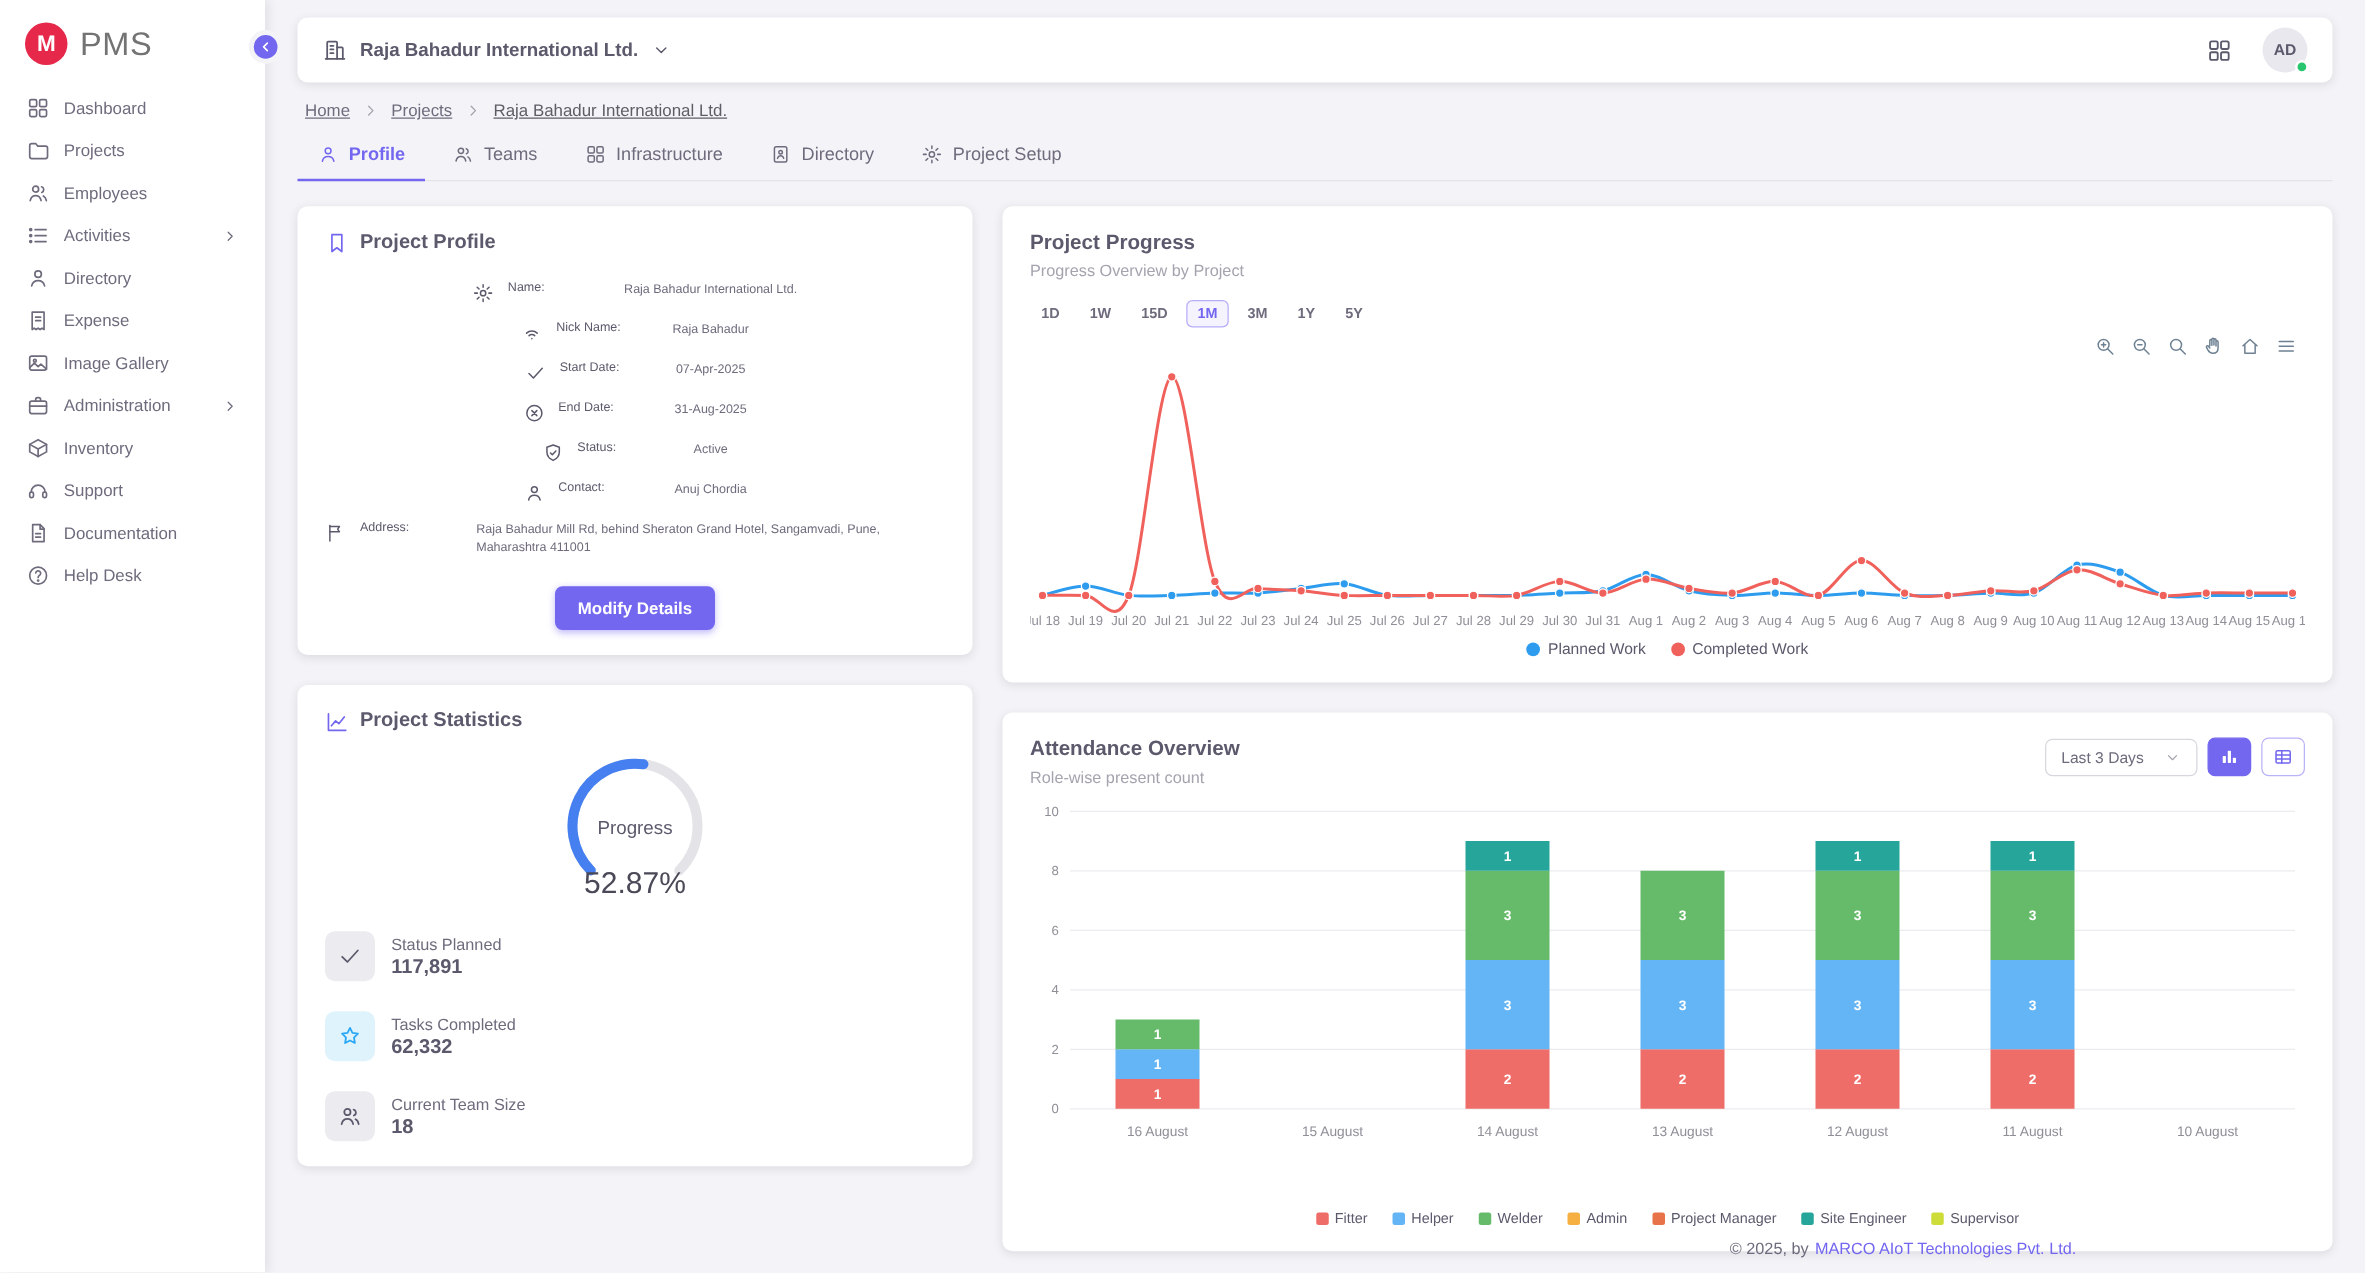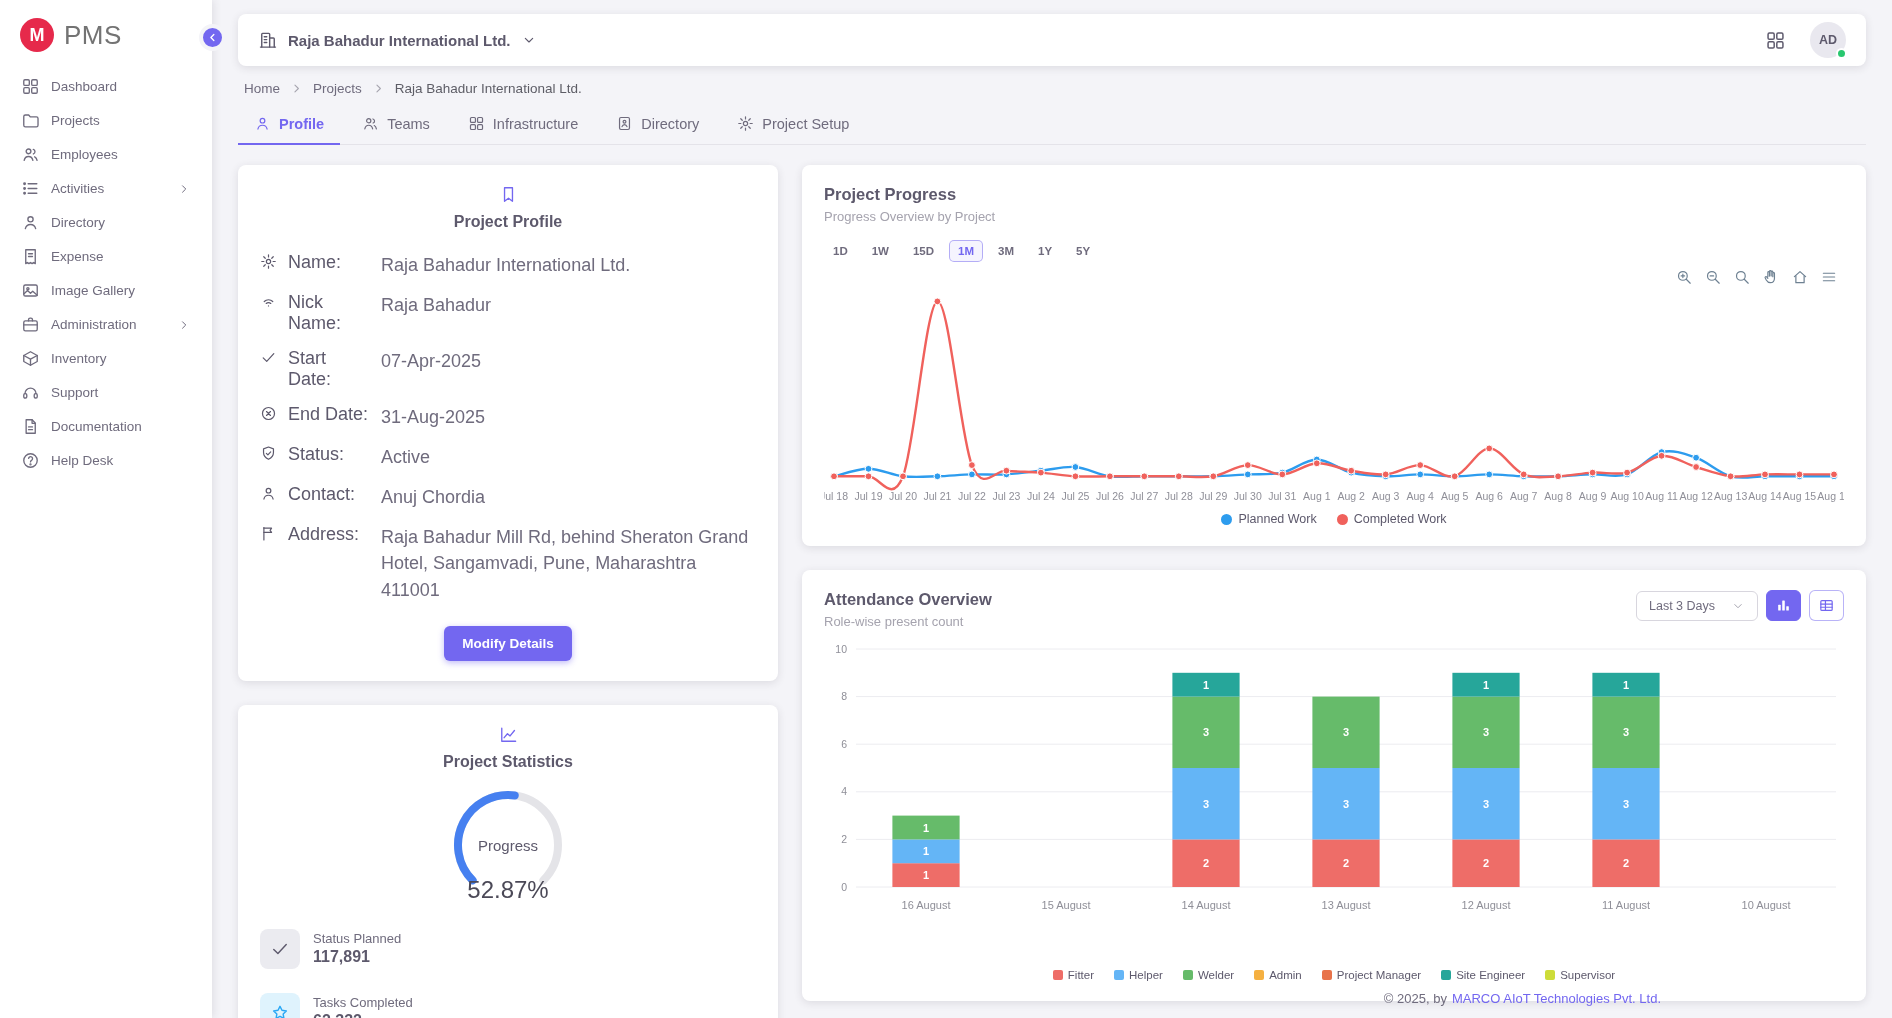--- a/index.html
+++ b/index.html
@@ -42,39 +42,39 @@
   .topbar .b-icon{width:20px;height:20px;color:var(--heading);}
   .company{font-size:15px;font-weight:bold;color:var(--heading);}
   .topbar .chev-d{width:16px;height:16px;color:var(--heading);cursor:pointer;}
   .top-spacer{flex:1;}
   .apps-icon{width:21px;height:21px;color:var(--heading);cursor:pointer;}
   .avatar{width:36px;height:36px;border-radius:50%;background:#e9e8ef;color:var(--heading);display:grid;place-items:center;font-size:12.5px;font-weight:bold;position:relative;margin-left:14px;cursor:pointer;}
   .avatar .dot{position:absolute;right:-1px;bottom:-1px;width:11px;height:11px;border-radius:50%;background:var(--success);border:2px solid #fff;}
 
   .breadcrumb{display:flex;align-items:center;gap:9px;margin:15px 6px 0;font-size:13.5px;color:var(--body);}
   .breadcrumb .sep{width:15px;height:15px;color:var(--muted);}
-  .crumb{cursor:pointer;}
+  .crumb{cursor:pointer;text-decoration:underline;}
   .crumb.current{color:#5d5d66;cursor:default;}
 
   .tabs{display:flex;gap:6px;margin-top:8px;border-bottom:1px solid rgba(47,43,61,.08);flex-shrink:0;}
   .tab{display:flex;align-items:center;gap:8px;padding:11px 16px;font-size:14.5px;color:var(--body);cursor:pointer;border-bottom:2px solid transparent;margin-bottom:-1px;}
   .tab svg{width:17px;height:17px;}
   .tab.active{color:var(--accent);border-bottom-color:var(--accent);font-weight:bold;}
 
   .content{display:flex;gap:24px;margin-top:20px;align-items:flex-start;flex:1;min-height:0;}
   .col-left{width:540px;flex-shrink:0;display:flex;flex-direction:column;gap:24px;}
   .col-right{flex:1;display:flex;flex-direction:column;gap:24px;min-width:0;}
   .card{background:#fff;border-radius:8px;box-shadow:var(--card-shadow);padding:20px 22px;}
 
-  .card-title{display:flex;align-items:center;gap:9px;font-size:16px;font-weight:bold;color:var(--heading);flex-direction:column;}
+  .card-title{display:flex;gap:9px;font-size:16px;font-weight:bold;color:var(--heading);}
   .card-title svg{width:19px;height:19px;color:var(--accent);}
 
   
   .fields{margin-top:14px;}
-  .field{display:flex;align-items:flex-start;gap:11px;padding:7px 0;font-size:18px;}
+  .field{display:flex;align-items:flex-start;gap:11px;padding:7px 0;font-size:10px;justify-content:center;}
   .field svg{width:17px;height:17px;color:var(--heading);flex-shrink:0;margin-top:1px;}
   .f-label{width:82px;flex-shrink:0;color:var(--heading);}
   .f-value{color:var(--body);line-height:1.45;}
   .btn-row{display:flex;justify-content:center;margin-top:16px;}
   .btn-primary{background:var(--accent);color:#fff;border:none;border-radius:6px;padding:10px 18px;font-size:13.5px;font-weight:bold;cursor:pointer;box-shadow:0 2px 6px rgba(115,103,240,.45);font-family:inherit;}
 
   
   .gauge-wrap{display:flex;justify-content:center;margin-top:10px;}
   .stats-list{display:flex;flex-direction:column;gap:24px;margin-top:22px;}
   .stat{display:flex;align-items:center;gap:13px;}

